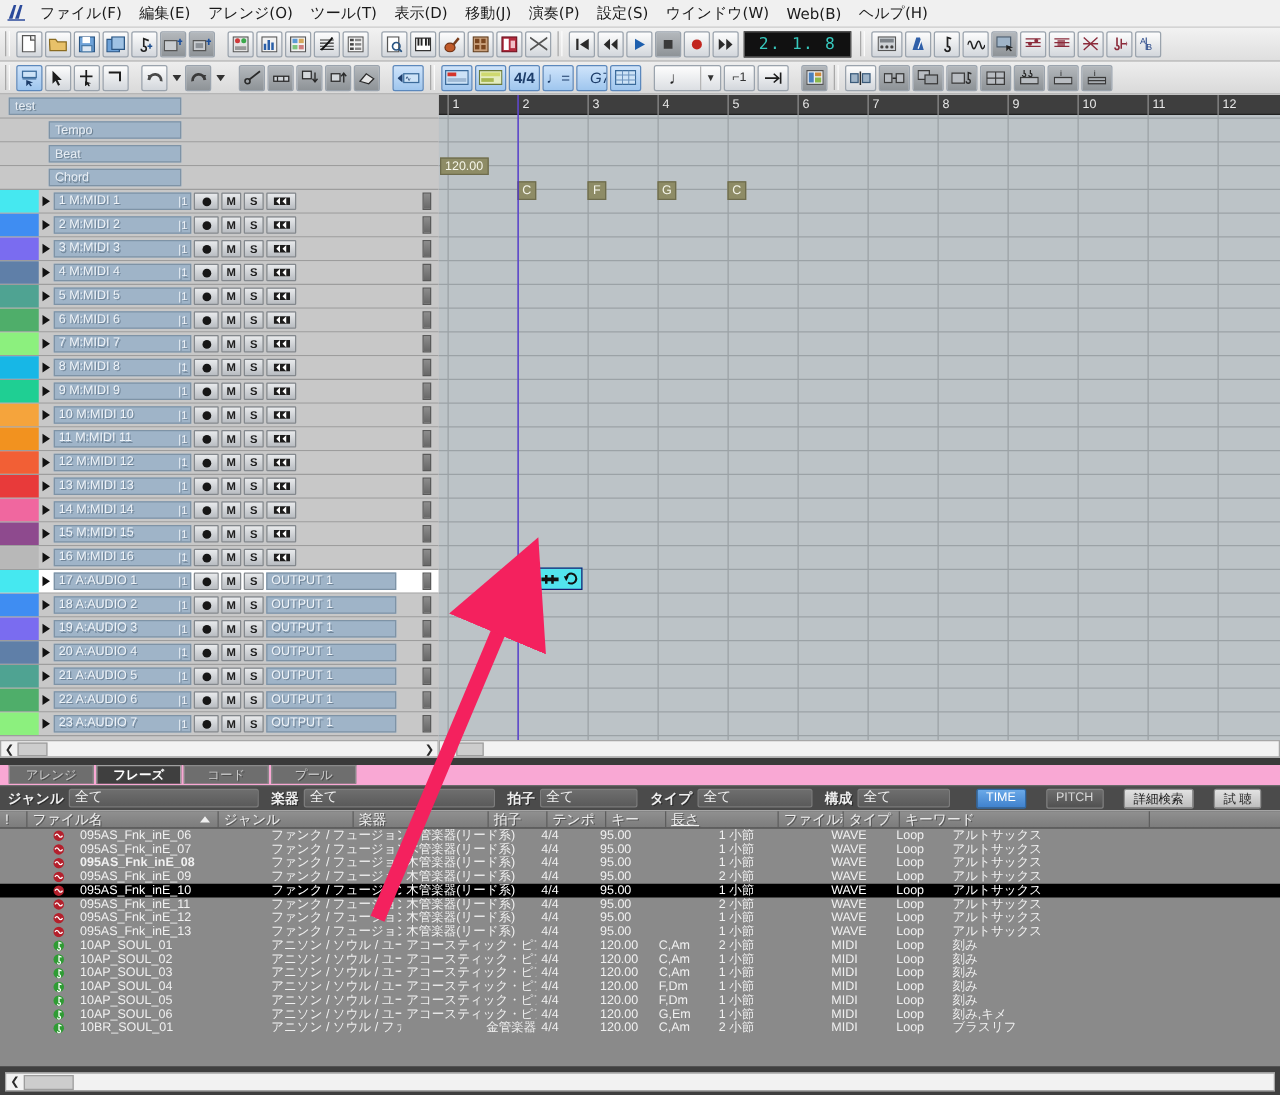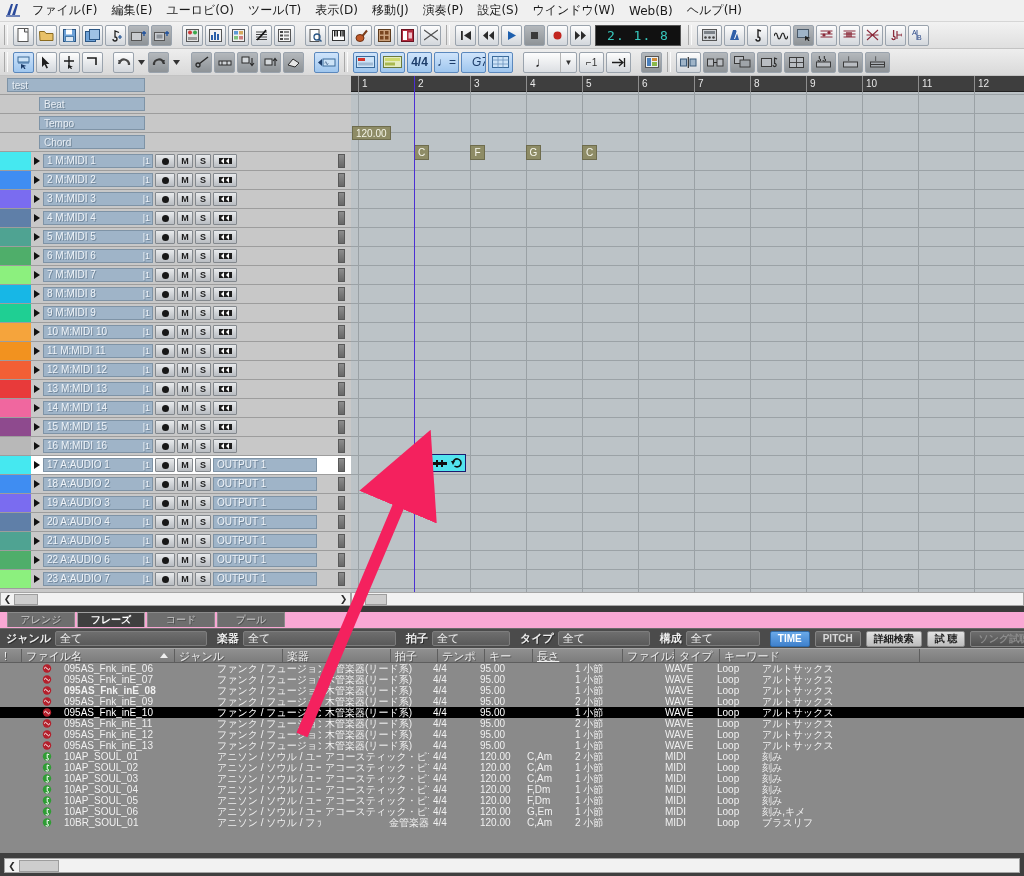--- a/index.html
+++ b/index.html
@@ -200,23 +200,24 @@
   .flabel { color: #efefef; font-size: 11px; font-weight: bold; margin-right: 4px; white-space: nowrap;
     text-shadow: 1px 1px 0 #2e2e2e; }
   .finput {
     height: 15px; background: linear-gradient(#6e6e6e,#5a5a5a); border: 1px solid #7d7d7d;
     color: #f2f2f2; font-size: 11px; line-height: 13px; padding-left: 4px;
     margin-right: 10px; border-radius: 2px; white-space: nowrap; overflow: hidden;
   }
   .fbtn {
     height: 16px; padding: 0 7px; margin-right: 5px;
     background: linear-gradient(#6d6d6d,#515151); border: 1px solid #838383;
-    color: #d8d8d8; font-size: 10px; font-weight: bold;
+    color: #d8d8d8; font-size: 10px; font-weight: normal;
     display:flex; align-items:center; justify-content:center; border-radius: 2px;
     white-space: nowrap;
+    margin-left: 11px;
   }
   .fbtn.blue { background: linear-gradient(#6aa9e8,#3f81cd); border-color: #2f6aa8; color:#ffffff; }
   .fbtn.light { background: linear-gradient(#e2e2e2,#bdbdbd); border-color:#8d8d8d; color:#1c1c1c; text-shadow:none; }
   .fbtn.dim { color: #8c8c8c; }
 
   
   .listhead {
     height: 15px; background: linear-gradient(#909090,#7c7c7c); display: flex;
     border-top: 1px solid #a5a5a5; border-bottom: 1px solid #5e5e5e;
   }
@@ -248,21 +249,21 @@
   <div class="menubar">
     <div class="app-logo">
       <svg width="17" height="15" viewBox="0 0 17 15">
           <path d="M2 12 L6 1 L8 1 L5 12 Z" fill="#2b4a9b"></path>
           <path d="M7 12 L11 1 L13 1 L10 12 Z" fill="#2b4a9b"></path>
           <path d="M1 13 h14" stroke="#2b4a9b" stroke-width="1.3" fill="none"></path>
         </svg>
     </div>
     <div class="menu-item">ファイル(F)</div>
     <div class="menu-item">編集(E)</div>
-    <div class="menu-item">ユーロビ(O)</div>
+    <div class="menu-item">アレンジ(O)</div>
     <div class="menu-item">ツール(T)</div>
     <div class="menu-item">表示(D)</div>
     <div class="menu-item">移動(J)</div>
     <div class="menu-item">演奏(P)</div>
     <div class="menu-item">設定(S)</div>
     <div class="menu-item">ウインドウ(W)</div>
     <div class="menu-item">Web(B)</div>
     <div class="menu-item">ヘルプ(H)</div>
   </div>
 
@@ -687,24 +688,24 @@
       </div>
   </div>
 
   <div class="arrange">
 
     <div class="track-panel">
       <div class="song-row">
         <div class="namebox" style="width:138px; margin-left:7px;">test</div>
       </div>
       <div class="special-row">
+        <div class="namebox" style="width:106px;">Tempo</div>
+      </div>
+      <div class="special-row">
         <div class="namebox" style="width:106px;">Beat</div>
-      </div>
-      <div class="special-row">
-        <div class="namebox" style="width:106px;">Tempo</div>
       </div>
       <div class="special-row">
         <div class="namebox" style="width:106px;">Chord</div>
       </div>
       <div id="track-rows">
           <div class="track-row">
             <div class="tcolor" style="background:#45e8f0"></div>
             <div class="tplay">
               <i></i>
             </div>

